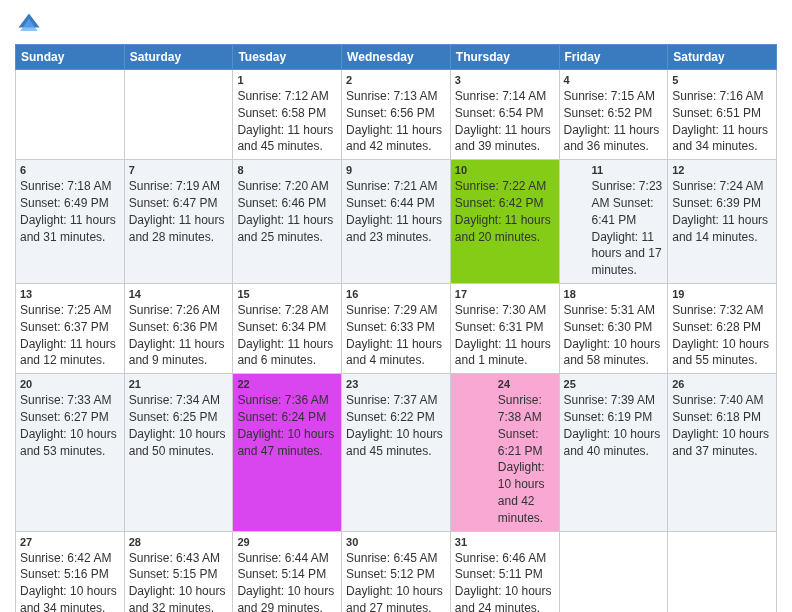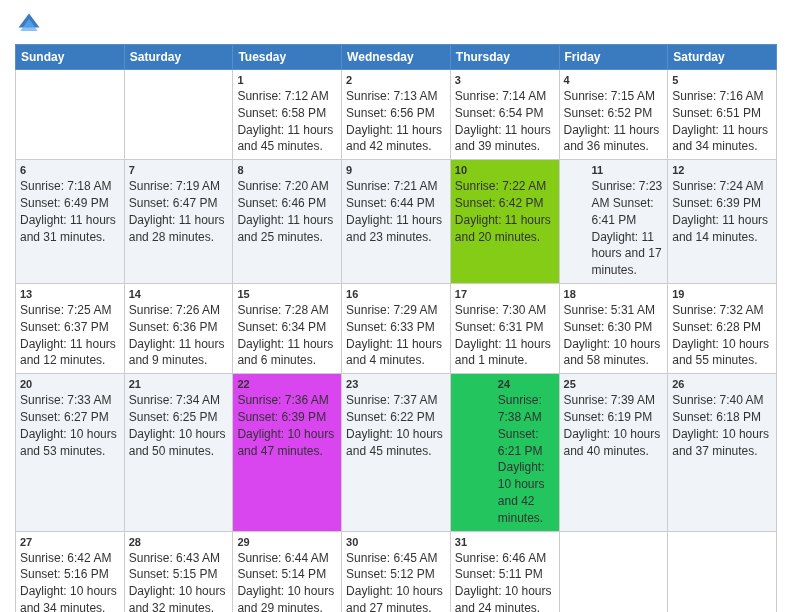--- a/index.html
+++ b/index.html
@@ -262,30 +262,30 @@
           </td>
           <td style="background: rgb(240, 244, 248);">
             <span class="day-num">21</span>
             <div class="day-info">Sunrise: 7:34 AM
 Sunset: 6:25 PM
 Daylight: 10 hours and 50 minutes.</div>
           </td>
           <td style="background: #d946ef;">
             <span class="day-num">22</span>
             <div class="day-info">Sunrise: 7:36 AM
-Sunset: 6:39 PM
+Sunset: 6:24 PM
 Daylight: 10 hours and 47 minutes.</div>
           </td>
           <td style="background: rgb(240, 244, 248);">
             <span class="day-num">23</span>
             <div class="day-info">Sunrise: 7:37 AM
 Sunset: 6:22 PM
 Daylight: 10 hours and 45 minutes.</div>
           </td>
-          <td style="background: #22c55e; padding-left: 47px;">
+          <td style="background: #f9a8d4; padding-left: 47px;">
             <span class="day-num">24</span>
             <div class="day-info">Sunrise: 7:38 AM
 Sunset: 6:21 PM
 Daylight: 10 hours and 42 minutes.</div>
           </td>
           <td style="background: rgb(240, 244, 248); margin-top: 12px;">
             <span class="day-num">25</span>
             <div class="day-info">Sunrise: 7:39 AM
 Sunset: 6:19 PM
 Daylight: 10 hours and 40 minutes.</div>

